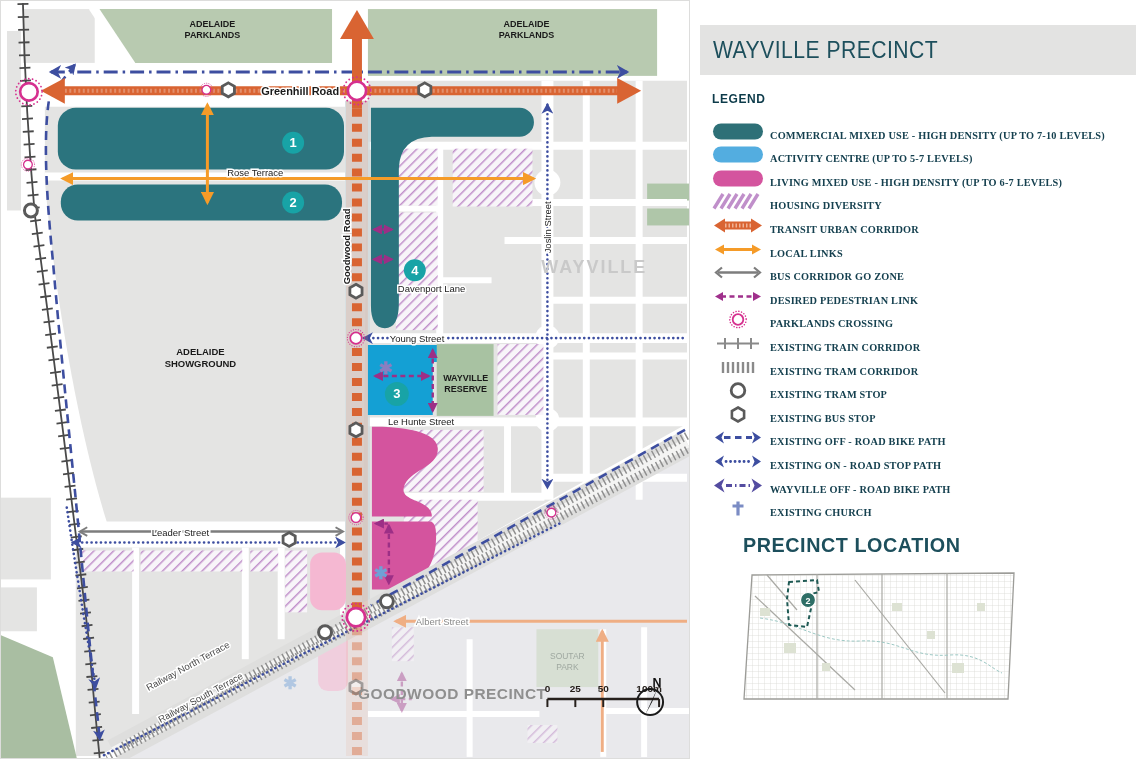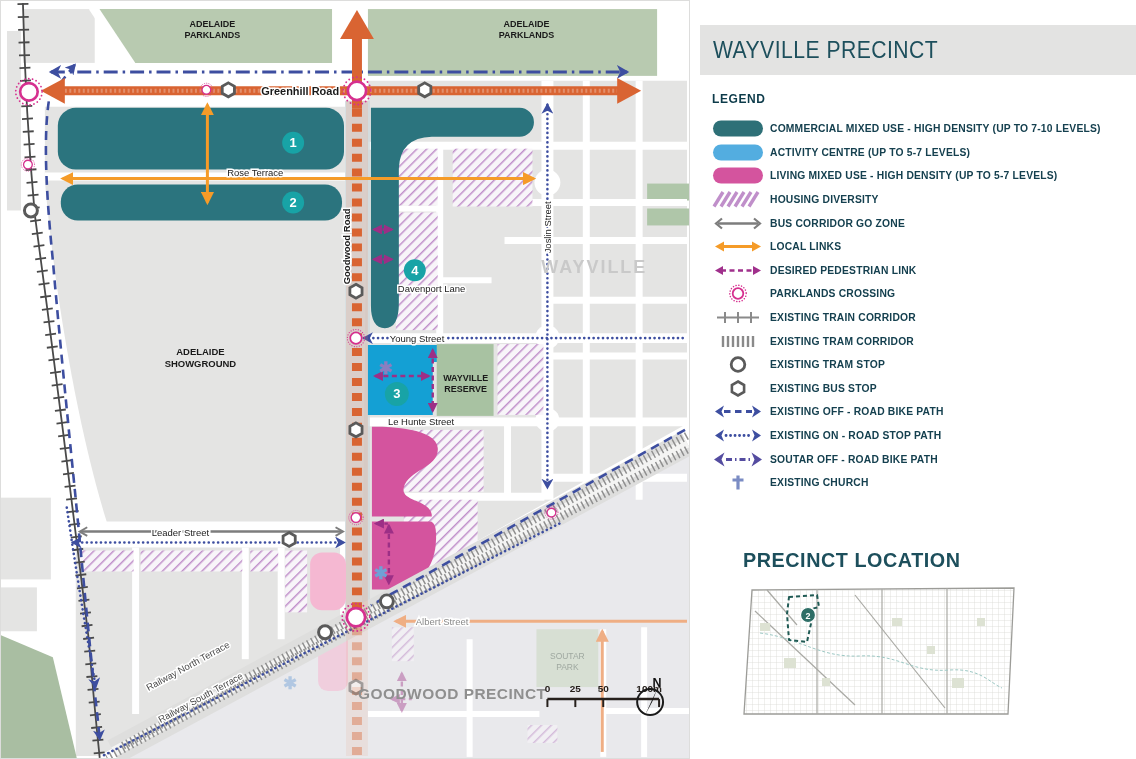--- a/index.html
+++ b/index.html
@@ -5,24 +5,24 @@
   html,body{margin:0;padding:0;background:#fff;}
   .stage{position:relative;width:1136px;height:759px;background:#fff;overflow:hidden;
          font-family:"Liberation Sans",sans-serif;}
   .map-panel{position:absolute;left:0;top:0;width:690px;height:759px;border:1px solid #DDDDDC;box-sizing:border-box;background:#fff;}
   .side-panel{position:absolute;left:690px;top:0;width:446px;height:759px;background:#fff;}
   .header-band{position:absolute;left:10px;right:0;top:25px;height:50px;background:#E3E3E2;display:flex;align-items:center;}
   .header-band .title{font-size:23px;color:#1D4F5C;letter-spacing:.5px;padding-left:14px;
          transform:scaleX(.92);transform-origin:left center;white-space:nowrap;}
   .legend{position:absolute;left:22px;top:92px;width:410px;}
   .legend-title{font-size:12px;font-weight:bold;color:#0D3B4A;letter-spacing:.6px;margin-bottom:11px;}
-  .lrow{display:flex;align-items:center;height:23.6px;}
+  .lrow{display:flex;align-items:flex-end;height:23.6px;font-family:Liberation Serif, serif;}
   .lrow .sym{width:52px;height:19px;flex:0 0 52px;margin-right:6px;}
   .lrow .lbl{font-size:10.3px;font-weight:bold;color:#15404F;letter-spacing:.2px;white-space:nowrap;}
-  .location{position:absolute;left:22px;top:548px;width:410px;}
+  .location{position:absolute;left:22px;top:533px;width:410px;}
   .location h2{margin:0 0 6px 31px;font-size:21px;color:#1D4F5C;letter-spacing:.6px;
          transform:scaleX(.94);transform-origin:left center;font-weight:bold;}
   svg text{font-family:"Liberation Sans",sans-serif;}
   .halo{paint-order:stroke;stroke:#fff;stroke-width:3px;}
 </style>
 </head>
 <body>
 
 <div class="stage">
 
@@ -315,50 +315,59 @@
       <div class="lrow">
         <span class="sym"><svg width="52" height="19">
               <rect x="1" y="1.5" width="50" height="16" rx="8" fill="#53ADE0"></rect>
             </svg></span>
         <span class="lbl">ACTIVITY CENTRE (UP TO 5-7 LEVELS)</span>
       </div>
       <div class="lrow">
         <span class="sym"><svg width="52" height="19">
               <rect x="1" y="1.5" width="50" height="16" rx="8" fill="#D4549E"></rect>
             </svg></span>
-        <span class="lbl">LIVING MIXED USE - HIGH DENSITY (UP TO 5-7 LEVELS)</span>
+        <span class="lbl">LIVING MIXED USE - HIGH DENSITY (UP TO 6-7 LEVELS)</span>
       </div>
       <div class="lrow">
         <span class="sym"><svg width="52" height="19">
           <g stroke="#C08FCA" stroke-width="3.4">
                 <line x1="2" y1="16.5" x2="11" y2="2"></line>
                 <line x1="9" y1="16.5" x2="18" y2="2"></line>
                 <line x1="16" y1="16.5" x2="25" y2="2"></line>
                 <line x1="23" y1="16.5" x2="32" y2="2"></line>
                 <line x1="30" y1="16.5" x2="39" y2="2"></line>
                 <line x1="37" y1="16.5" x2="46" y2="2"></line>
               </g>
             </svg></span>
         <span class="lbl">HOUSING DIVERSITY</span>
       </div>
       <div class="lrow">
         <span class="sym"><svg width="52" height="19">
+          <polygon points="2,9.5 13,2.5 13,16.5" fill="#D96432"></polygon>
+              <rect x="11" y="5.5" width="30" height="8" fill="#D96432"></rect>
+              <polygon points="50,9.5 39,2.5 39,16.5" fill="#D96432"></polygon>
+          <line x1="13" y1="9.5" x2="39" y2="9.5" stroke="#F0B497" stroke-width="4" stroke-dasharray="1.5 2"></line>
+            </svg></span>
+        <span class="lbl">TRANSIT URBAN CORRIDOR</span>
+      </div>
+      <div class="lrow">
+        <span class="sym"><svg width="52" height="19">
+          <line x1="9" y1="9.5" x2="43" y2="9.5" stroke="#F59B28" stroke-width="3"></line>
+              <polygon points="3,9.5 12,4.5 12,14.5" fill="#F59B28"></polygon>
+              <polygon points="49,9.5 40,4.5 40,14.5" fill="#F59B28"></polygon>
+            </svg></span>
+        <span class="lbl">LOCAL LINKS</span>
+      </div>
+      <div class="lrow">
+        <span class="sym"><svg width="52" height="19">
           <line x1="6" y1="9.5" x2="46" y2="9.5" stroke="#7D7D7D" stroke-width="2.4"></line>
           <polyline points="10,4.5 4,9.5 10,14.5" fill="none" stroke="#7D7D7D" stroke-width="2.2"></polyline>
           <polyline points="42,4.5 48,9.5 42,14.5" fill="none" stroke="#7D7D7D" stroke-width="2.2"></polyline>
             </svg></span>
         <span class="lbl">BUS CORRIDOR GO ZONE</span>
-      </div>
-      <div class="lrow">
-        <span class="sym"><svg width="52" height="19">
-          <line x1="9" y1="9.5" x2="43" y2="9.5" stroke="#F59B28" stroke-width="3"></line>
-              <polygon points="3,9.5 12,4.5 12,14.5" fill="#F59B28"></polygon>
-              <polygon points="49,9.5 40,4.5 40,14.5" fill="#F59B28"></polygon>
-            </svg></span>
-        <span class="lbl">LOCAL LINKS</span>
       </div>
       <div class="lrow">
         <span class="sym"><svg width="52" height="19">
           <line x1="9" y1="9.5" x2="43" y2="9.5" stroke="#A0308C" stroke-width="2.6" stroke-dasharray="5 3.5"></line>
           <polygon points="3,9.5 11,5 11,14" fill="#A0308C"></polygon>
               <polygon points="49,9.5 41,5 41,14" fill="#A0308C"></polygon>
             </svg></span>
         <span class="lbl">DESIRED PEDESTRIAN LINK</span>
       </div>
       <div class="lrow">
@@ -418,21 +427,21 @@
               <polygon points="49,9.5 40,3.5 42.5,9.5 40,15.5" fill="#3D4EA0"></polygon>
             </svg></span>
         <span class="lbl">EXISTING ON - ROAD STOP PATH</span>
       </div>
       <div class="lrow">
         <span class="sym"><svg width="52" height="19">
           <line x1="14" y1="9.5" x2="38" y2="9.5" stroke="#544CA0" stroke-width="3.2" stroke-dasharray="6 3 1.5 3"></line>
           <polygon points="2,9.5 12.5,2.5 9.5,9.5 12.5,16.5" fill="#544CA0"></polygon>
               <polygon points="50,9.5 39.5,2.5 42.5,9.5 39.5,16.5" fill="#544CA0"></polygon>
             </svg></span>
-        <span class="lbl">SOUTAR OFF - ROAD BIKE PATH</span>
+        <span class="lbl">WAYVILLE OFF - ROAD BIKE PATH</span>
       </div>
       <div class="lrow">
         <span class="sym"><svg width="52" height="19">
           <path d="M26,2.5 V16.5 M20.5,7 H31.5" stroke="#7B8CC4" stroke-width="3.2"></path>
             </svg></span>
         <span class="lbl">EXISTING CHURCH</span>
       </div>
     </div>
 
     <div class="location">

